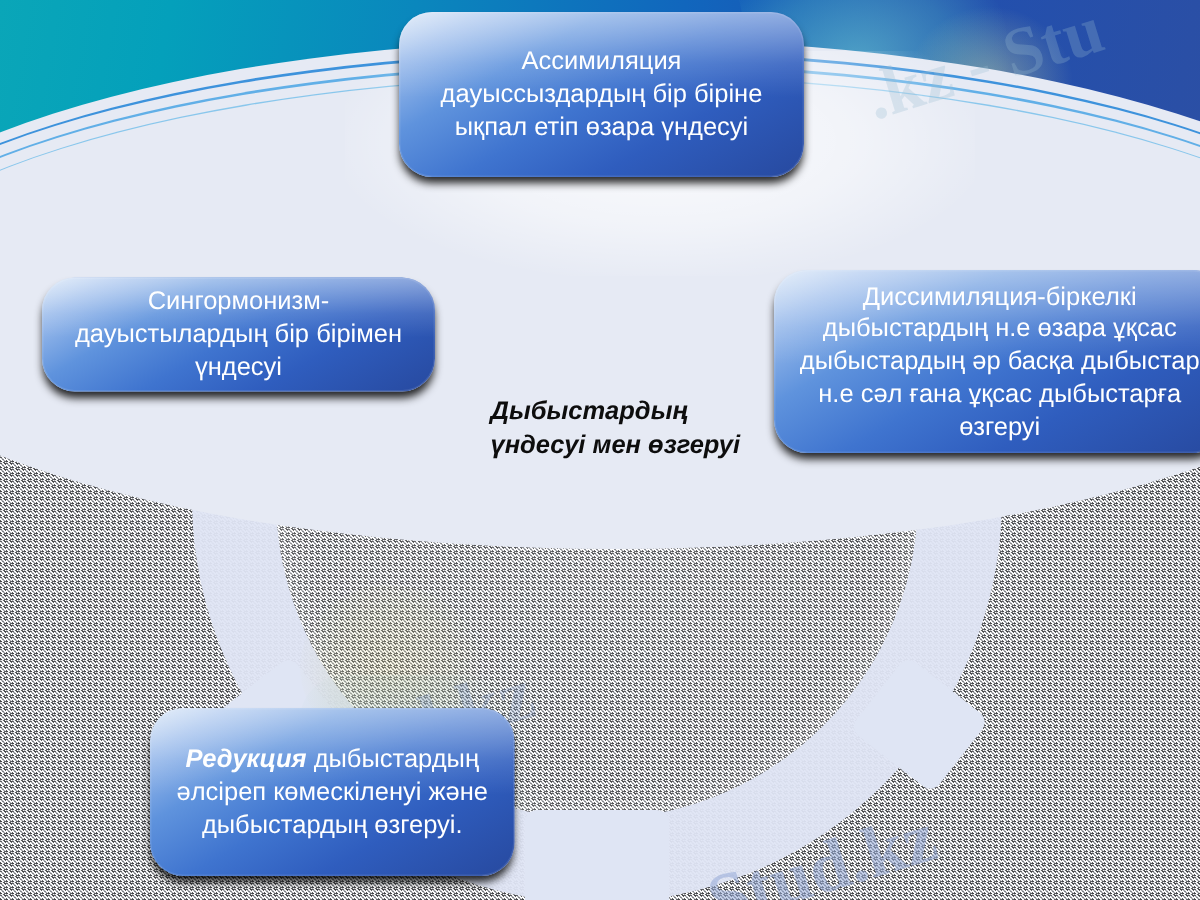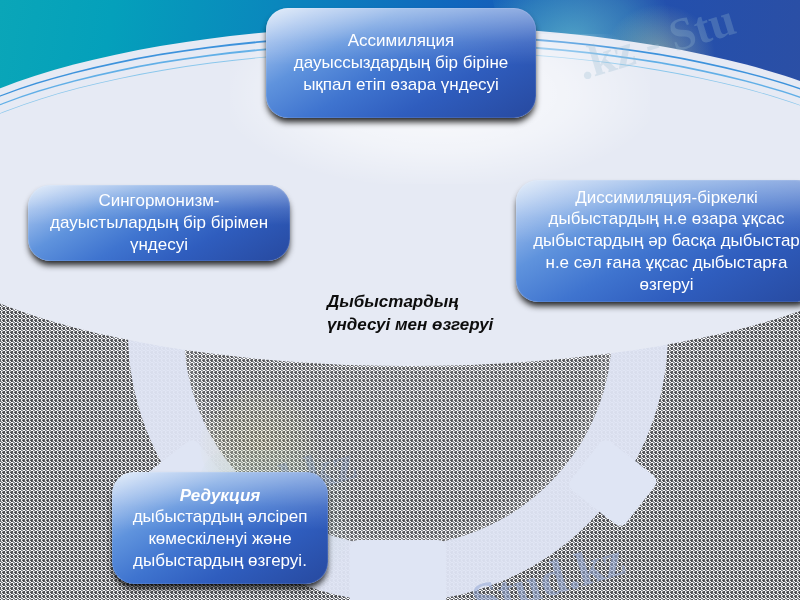--- a/index.html
+++ b/index.html
@@ -216,35 +216,34 @@
     background: linear-gradient(180deg,
         rgba(255,255,255,0.45) 0%, rgba(255,255,255,0.12) 60%,
         rgba(255,255,255,0.0) 100%);
     pointer-events: none;
     z-index: 1;
   }
 
   #node-assimilation  { left: 266px; top: 8px;   width: 270px; height: 110px; }
   #node-dissimilation { left: 516px; top: 180px; width: 301px; height: 122px; }
   #node-singarmonizm  { left: 28px;  top: 185px; width: 262px; height: 76px; }
-  #node-reduction     { left: 112px; top: 472px; width: 216px; height: 112px; }
+  #node-reduction     { left: 100px; top: 472px; width: 243px; height: 112px; }
   #node-elision       { left: 436px; top: 472px; width: 250px; height: 112px; }
 
   
   .center-caption {
     position: absolute;
     left: 327px; top: 262px;
     width: 175px;
     font-size: 17px;
     font-weight: 700;
     font-style: italic;
     color: #0d0d0d;
     line-height: 1.38;
     text-align: left;
-    margin-top: 28px;
   }
 </style>
 </head>
 <body>
 
 <div id="slide">
 
   <div class="bg-texture"></div>
   <div class="bg-wash"></div>
 

